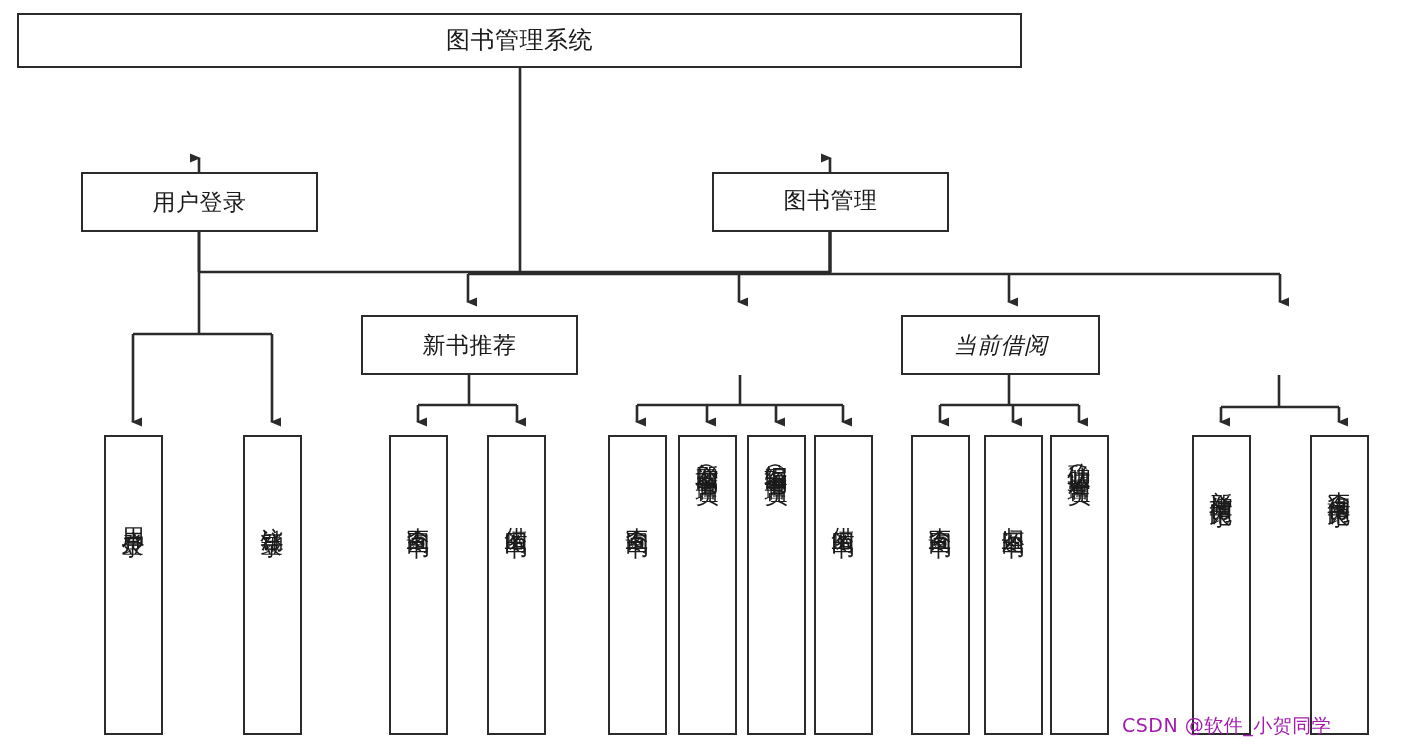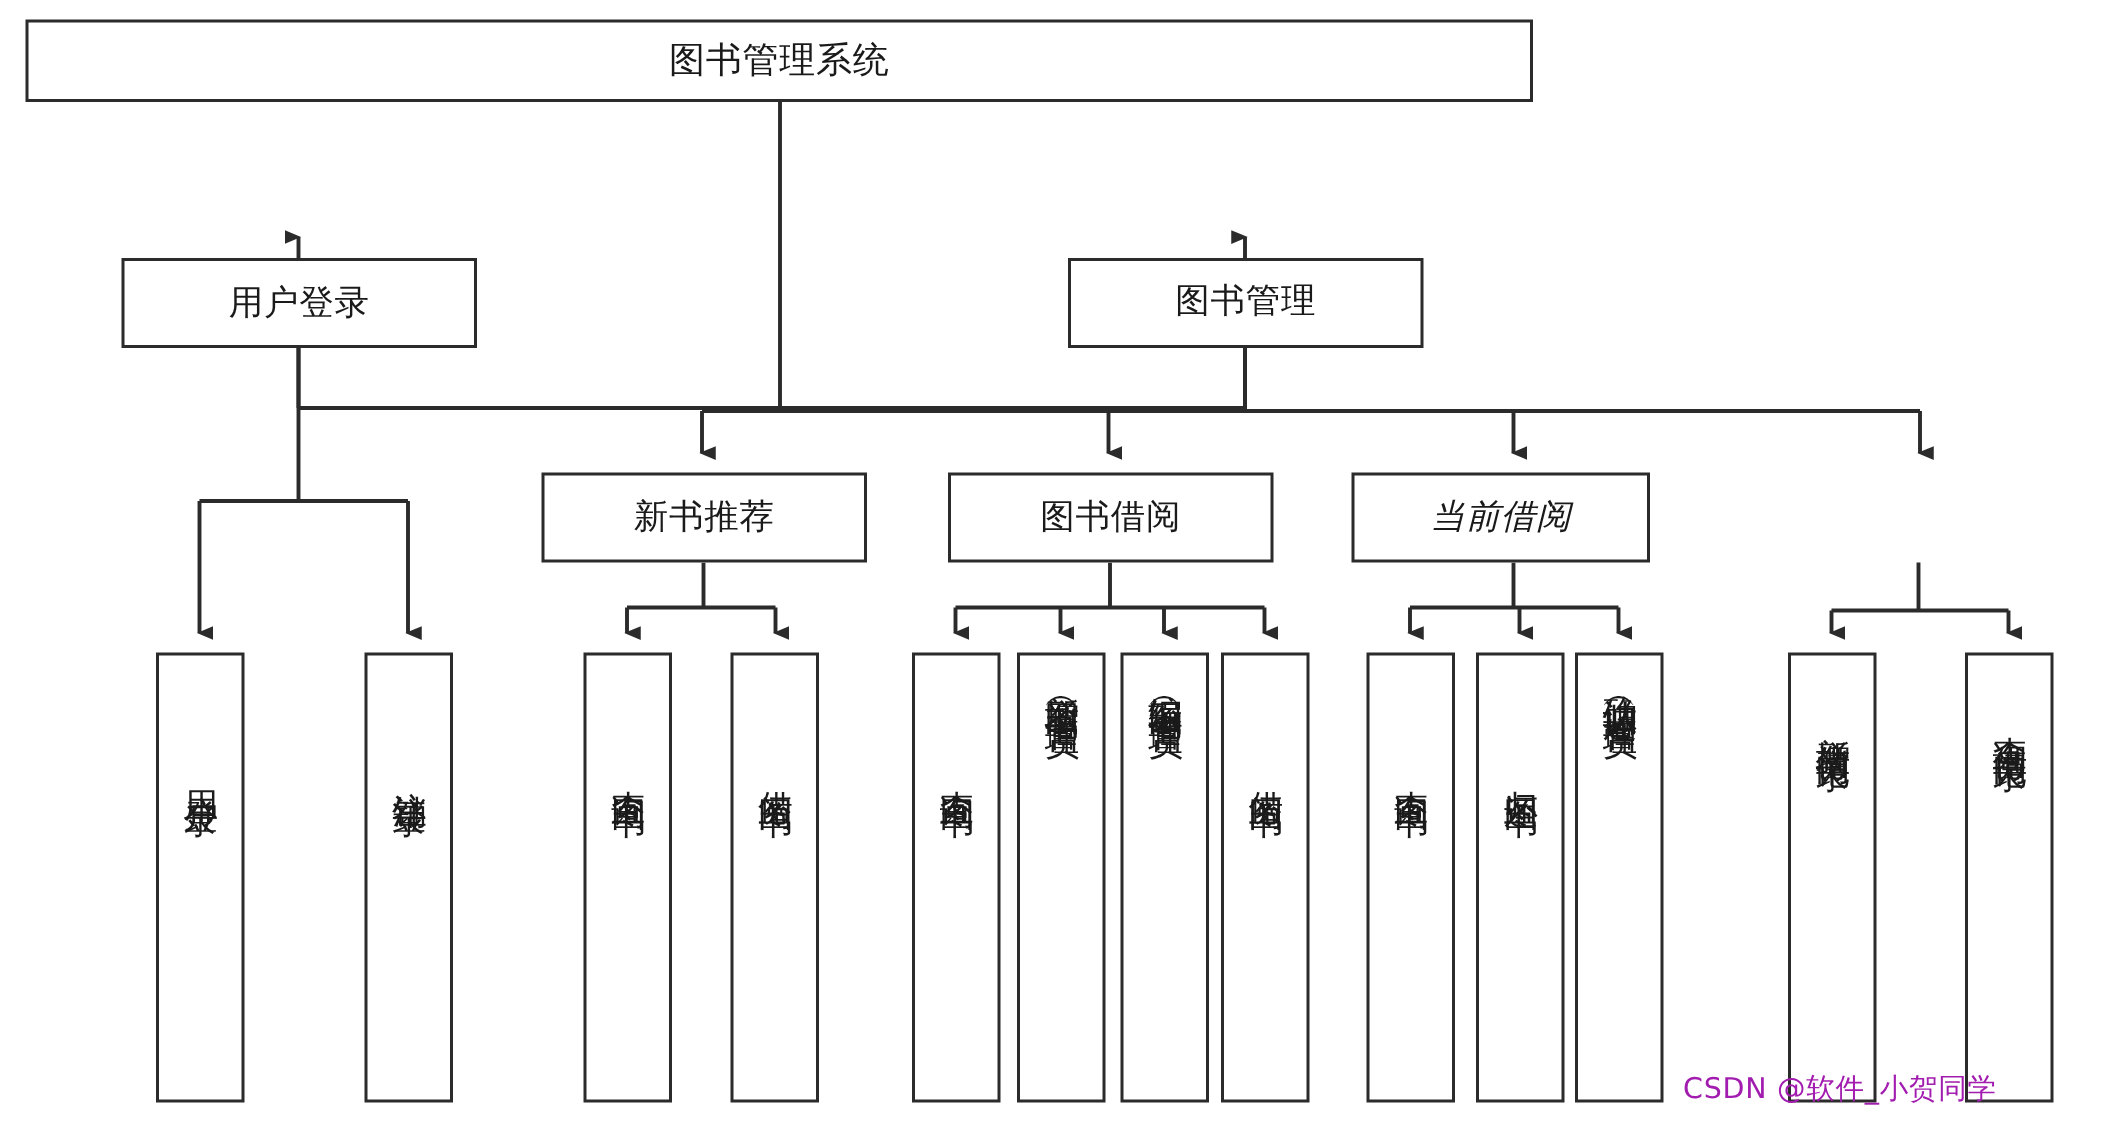--- a/index.html
+++ b/index.html
@@ -172,23 +172,20 @@
   <div class="node h" style="left:81px; top:172px; width:237px; height:60px;">
     <span class="label">用户登录</span>
   </div>
   <div class="node h" style="left:712px; top:172px; width:237px; height:60px;font-family:Liberation Mono, monospace;">
     <span class="label">图书管理</span>
   </div>
 
   <div class="node h" style="left:361px; top:315px; width:217px; height:60px;">
     <span class="label">新书推荐</span>
   </div>
-  <div class="node h" style="left:632px; top:315px; width:217px; height:60px;">
-    <span class="label">图书借阅</span>
-  </div>
   <div class="node h" style="left:901px; top:315px; width:199px; height:60px;font-style:italic;">
     <span class="label">当前借阅</span>
   </div>
 
   <div class="node v" style="left:104px; top:435px; width:59px; height:300px; padding-top:72px;">
     <span class="label">用户登录</span>
   </div>
   <div class="node v" style="left:243px; top:435px; width:59px; height:300px; padding-top:72px;">
     <span class="label">注销登录</span>
   </div>

